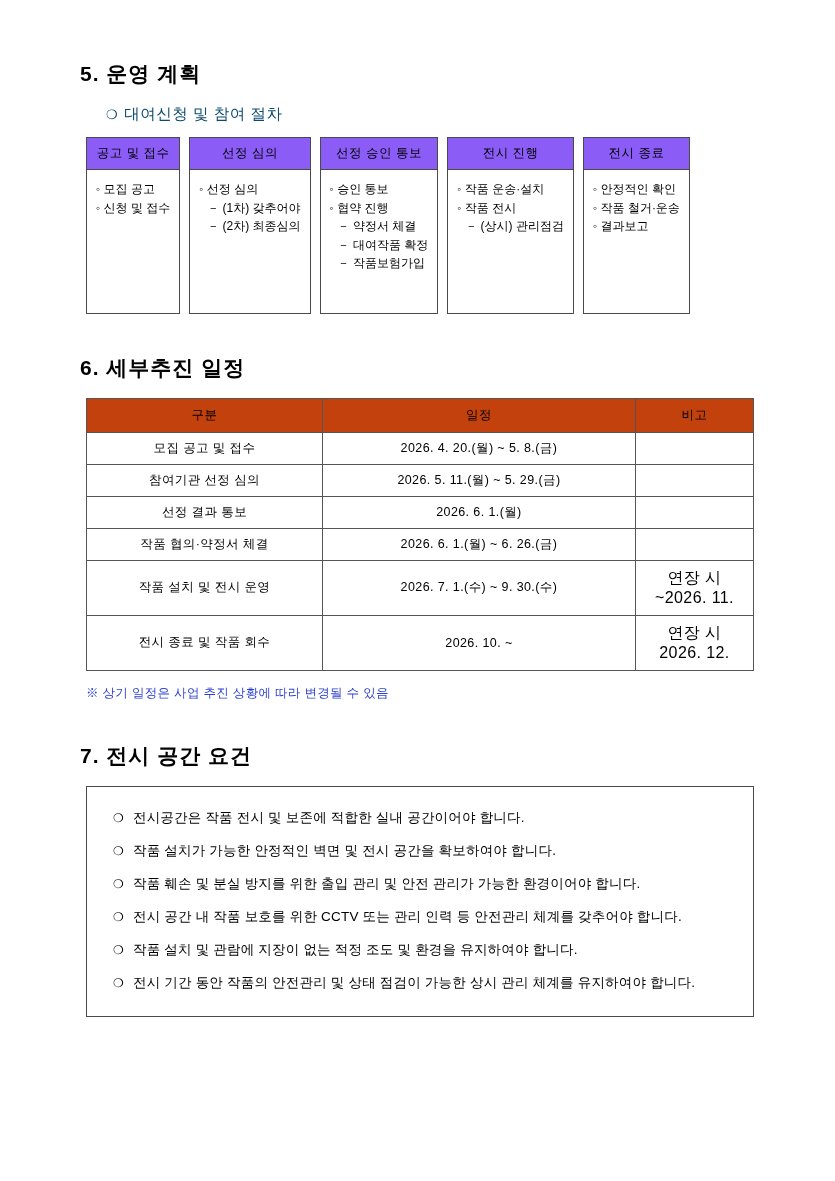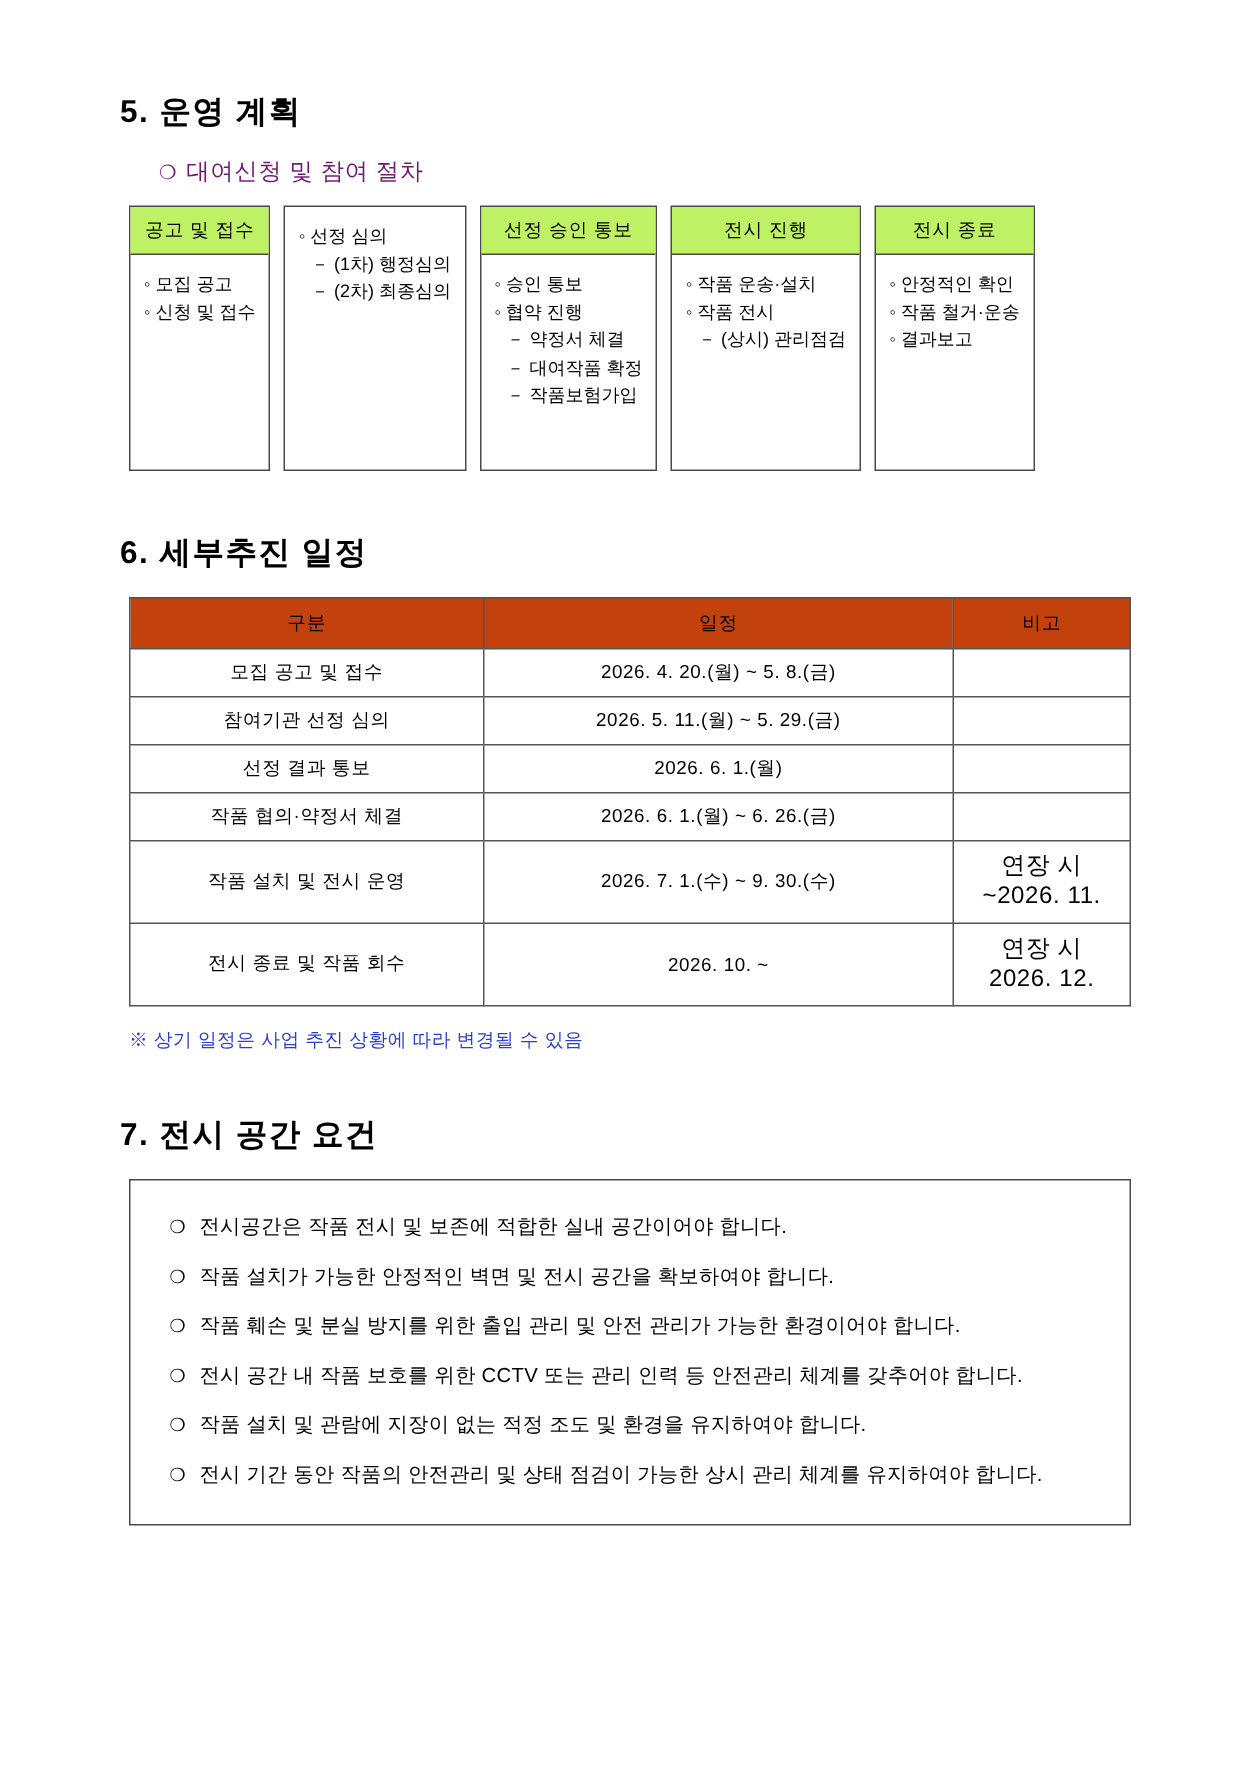--- a/index.html
+++ b/index.html
@@ -27,21 +27,21 @@
     font-size: 21px;
     font-weight: bold;
     letter-spacing: 1px;
     margin: 0 0 16px 0;
     color: #000;
   }
   .sub-heading {
     font-size: 15.5px;
     letter-spacing: 0.5px;
     margin: 0 0 12px 26px;
-    color: #701a75;
+    color: #0c4a6e;
   }
   .sub-heading .circle {
     font-size: 13px;
     margin-right: 6px;
   }
   
   .flow-row {
     display: flex;
     gap: 9px;
     margin-left: 6px;
@@ -49,21 +49,21 @@
   .flow-box {
     flex: 1;
     border: 1px solid #4a4a4a;
     box-sizing: border-box;
     min-height: 163px;
     display: flex;
     flex-direction: column;
   }
   .flow-head {
     border-bottom: 1px solid #4a4a4a;
-    background: #bef264;
+    background: #8b5cf6;
     text-align: center;
     font-size: 12.5px;
     letter-spacing: 0.5px;
     padding: 7px 2px 7px 2px;
   }
   .flow-body {
     padding: 10px 9px 8px 9px;
     font-size: 12px;
     line-height: 1.55;
     display: flex;
@@ -155,23 +155,24 @@
 
     <div class="flow-box">
       <div class="flow-head">공고 및 접수</div>
       <div class="flow-body vcenter">
         <div class="flow-item">◦ 모집 공고</div>
         <div class="flow-item">◦ 신청 및 접수</div>
       </div>
     </div>
 
     <div class="flow-box">
+      <div class="flow-head">선정 심의</div>
       <div class="flow-body vcenter">
         <div class="flow-item">◦ 선정 심의</div>
-        <div class="flow-sub">－ (1차) 행정심의</div>
+        <div class="flow-sub">－ (1차) 갖추어야</div>
         <div class="flow-sub">－ (2차) 최종심의</div>
       </div>
     </div>
 
     <div class="flow-box">
       <div class="flow-head">선정 승인 통보</div>
       <div class="flow-body vcenter">
         <div class="flow-item">◦ 승인 통보</div>
         <div class="flow-item">◦ 협약 진행</div>
         <div class="flow-sub">－ 약정서 체결</div>

